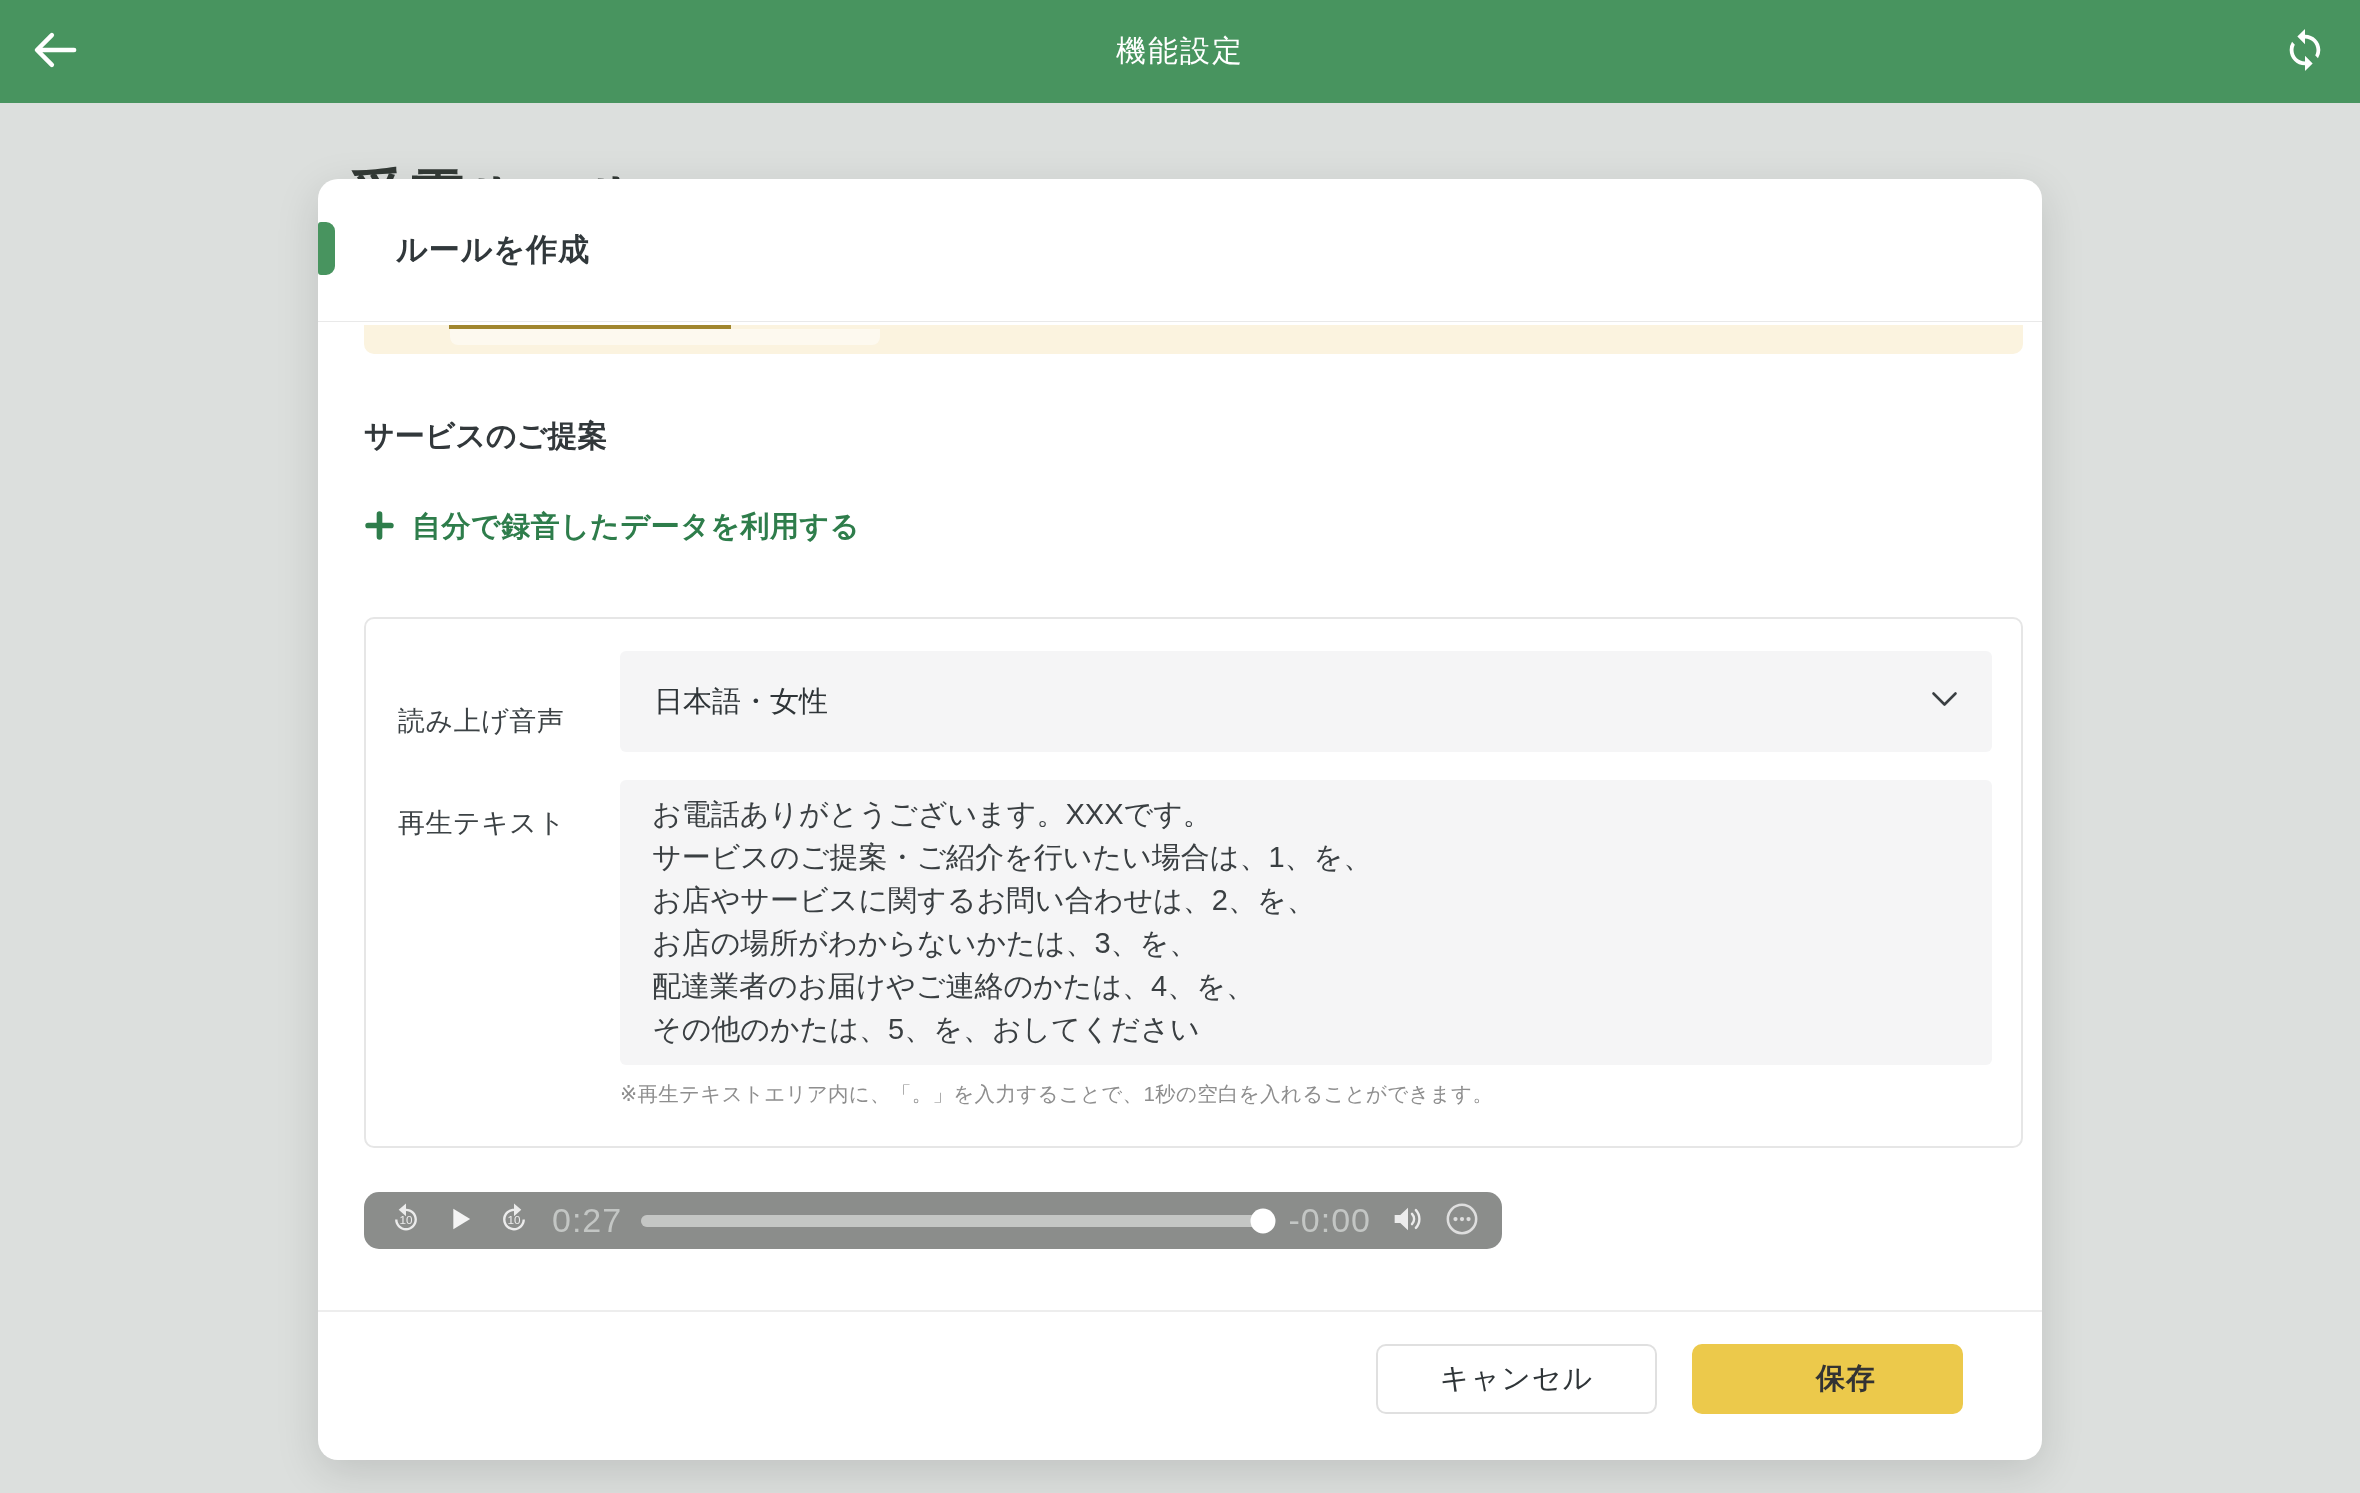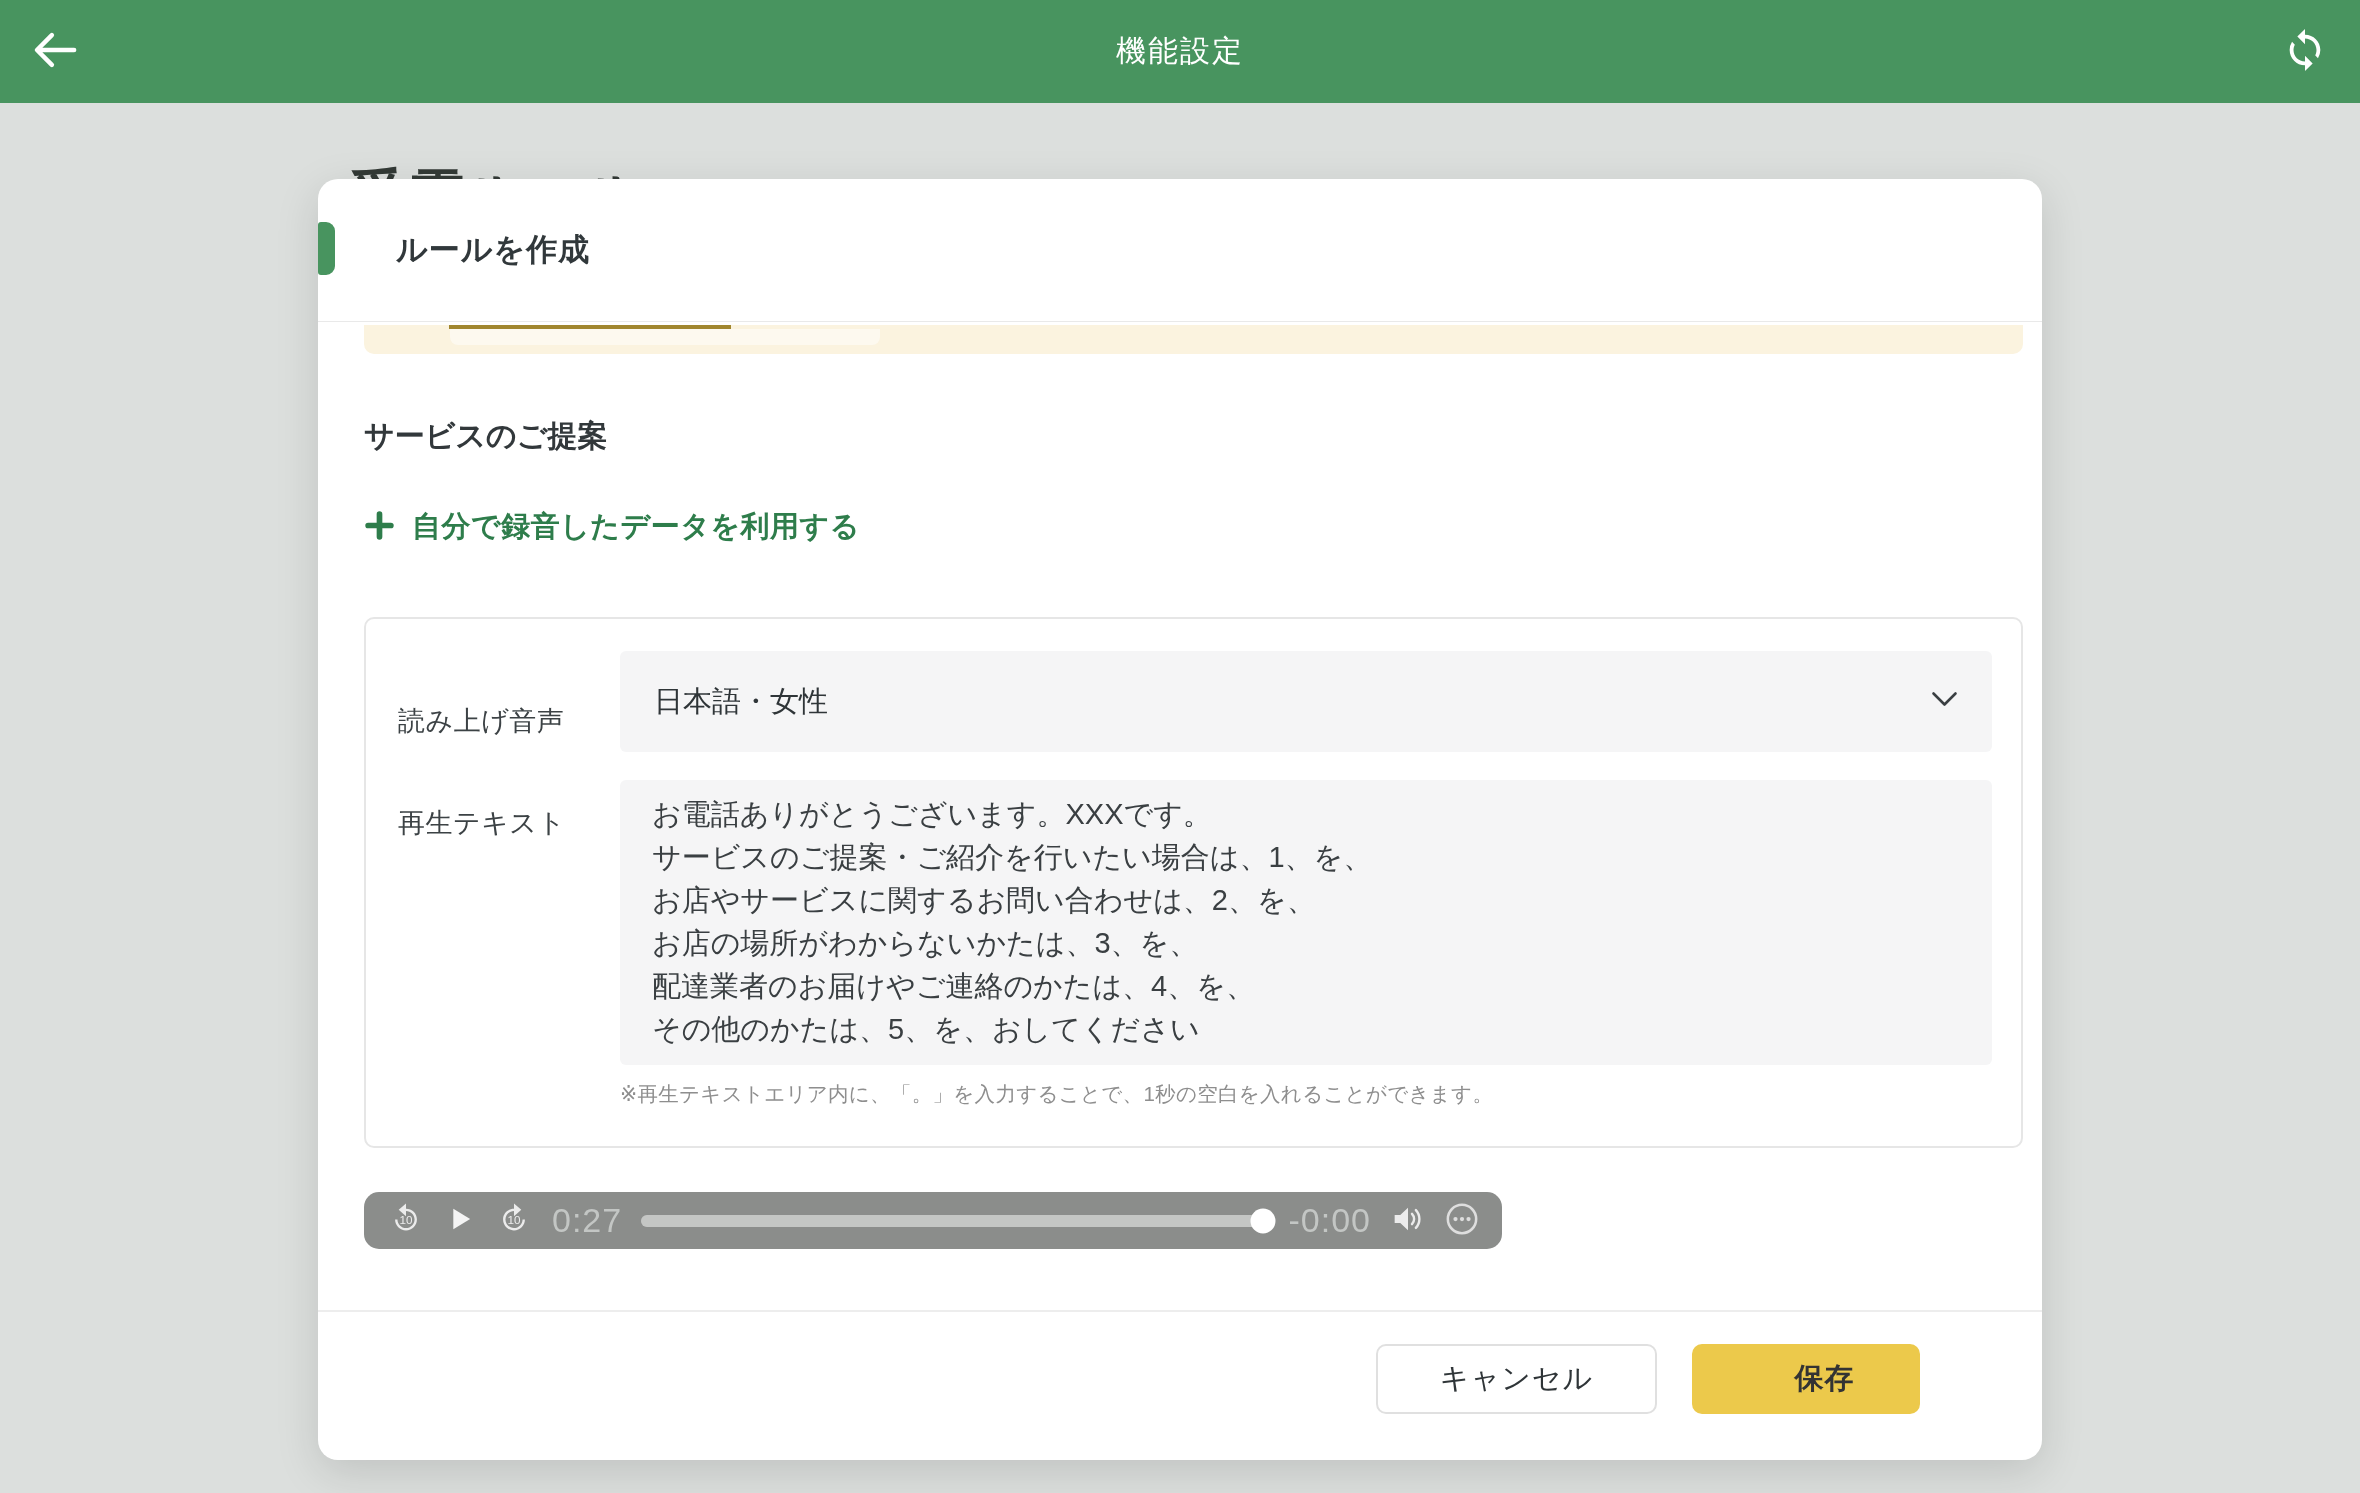--- a/index.html
+++ b/index.html
@@ -60,21 +60,21 @@
   .player button{background:none;border:none;display:flex;align-items:center;cursor:pointer;padding:0;}
   .time{font-size:34px;color:#c3c6c4;letter-spacing:1px;white-space:nowrap;}
   .track{position:relative;flex:1;height:12px;border-radius:6px;background:#9b9d9b;cursor:pointer;}
   .track-fill{position:absolute;left:0;top:0;height:12px;border-radius:6px;background:#c4c6c4;}
   .track-thumb{position:absolute;top:50%;width:25px;height:25px;border-radius:50%;background:#fff;transform:translate(-50%,-50%);cursor:grab;}
   
   .footer-divider{position:absolute;left:0;top:1131px;width:100%;height:2px;background:#ededed;}
   .btn{position:absolute;top:1165px;height:70px;border-radius:10px;font-size:29px;letter-spacing:1px;cursor:pointer;
     font-family:"Liberation Sans","DejaVu Sans",sans-serif;display:flex;align-items:center;justify-content:center;}
   .btn-cancel{left:1058px;width:281px;background:#fff;border:2px solid #e0e0e0;color:#2f3538;font-weight:500;}
-  .btn-save{left:1374px;width:228px;background:var(--save-yellow);border:none;color:#333;font-weight:700;padding-left:37px;}
+  .btn-save{left:1374px;width:271px;background:var(--save-yellow);border:none;color:#333;font-weight:700;padding-left:37px;}
 </style>
 </head>
 <body>
 
 <header class="appbar">
   <button class="icon-btn back">
     <span>
       <svg width="54" height="54" viewBox="0 0 24 24" fill="none">
         <path d="M20.5 12H4.2M10.6 5.4L4 12l6.6 6.6" stroke="#fff" stroke-width="2" stroke-linecap="round" stroke-linejoin="round"></path>
       </svg>

